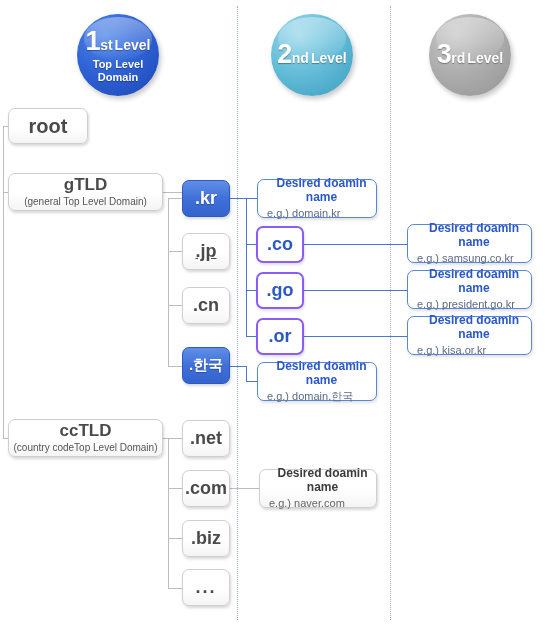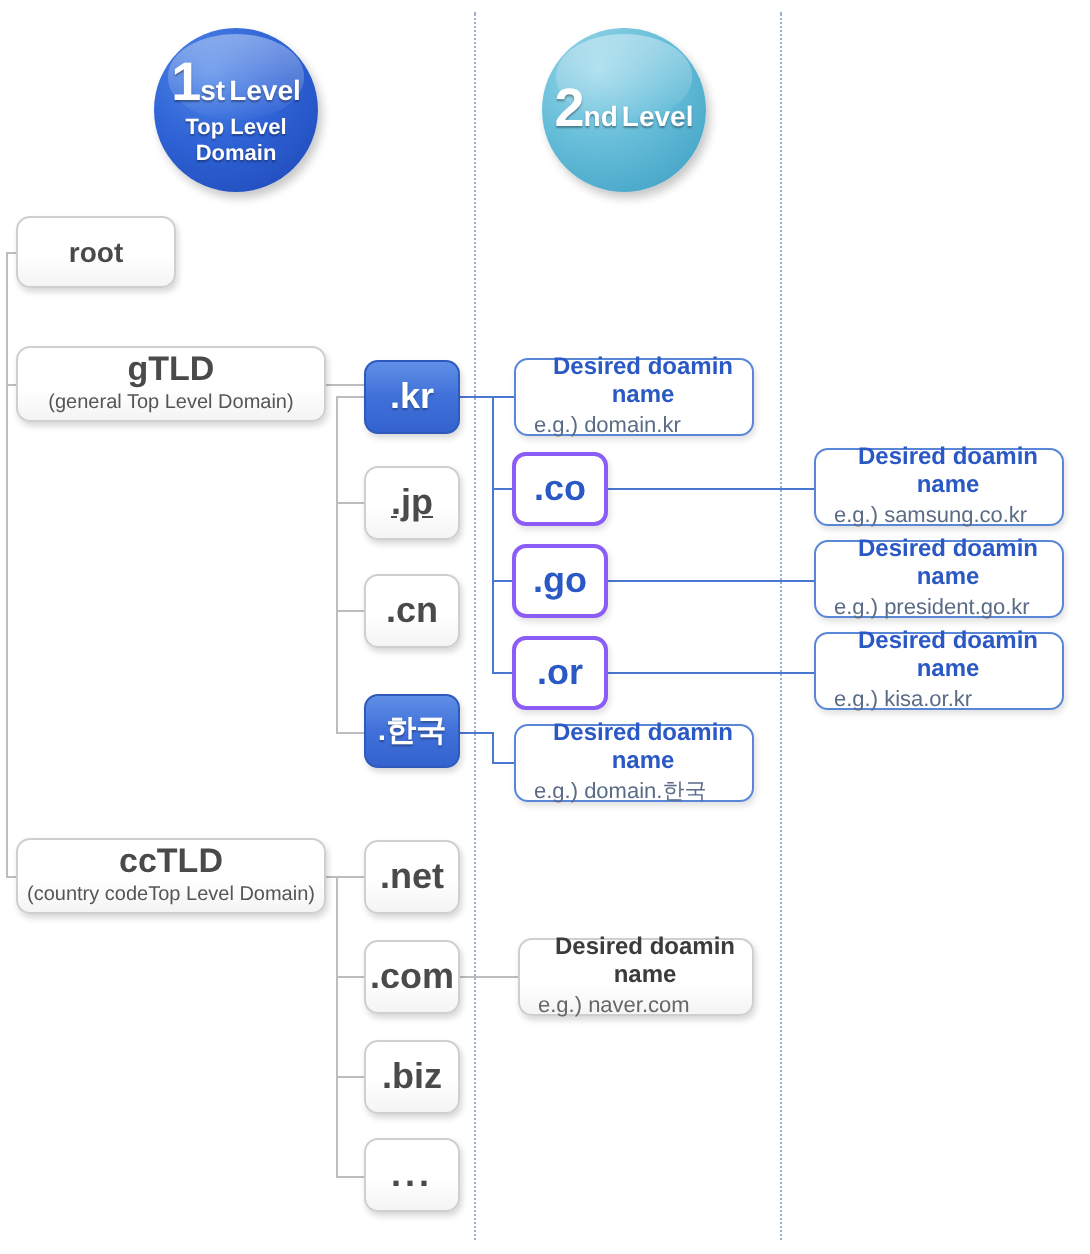--- a/index.html
+++ b/index.html
@@ -105,21 +105,21 @@
     background: linear-gradient(to bottom, #ffffff 0%, #ffffff 55%, #f4f4f4 100%);
     border: 1px solid #cfcfcf;
     box-shadow: 1px 2px 3px rgba(0,0,0,0.16);
     color: #3b3b3b;
   }
 
   
   #box-root {
     left: 8px; top: 108px;
     width: 80px; height: 36px;
-    font-size: 14px;
+    font-size: 20px;
     font-weight: bold;
     color: #4a4a4a;
   }
 
   
   .group-box {
     left: 8px;
     width: 155px;
     height: 38px;
     padding: 0 4px;
@@ -247,20 +247,28 @@
 
   <div class="level-circle" id="circle-2">
     <div class="gloss"></div>
     <div class="lvl-inner">
       <div class="lvl-line1">
         <span class="lvl-num">2</span><span class="lvl-ord">nd</span><span class="lvl-word">Level</span>
       </div>
     </div>
   </div>
 
+  <div class="level-circle" id="circle-3">
+    <div class="gloss"></div>
+    <div class="lvl-inner">
+      <div class="lvl-line1">
+        <span class="lvl-num">3</span><span class="lvl-ord">rd</span><span class="lvl-word">Level</span>
+      </div>
+    </div>
+  </div>
 
   <div class="ln v" style="left:3px; top:126px; height:313px;"></div>
   <div class="ln h" style="left:3px; top:126px; width:6px;"></div>
   <div class="ln h" style="left:3px; top:192px; width:6px;"></div>
   <div class="ln h" style="left:3px; top:438px; width:6px;"></div>
 
   <div class="ln h" style="left:163px; top:192px; width:19px;"></div>
   <div class="ln v" style="left:168px; top:198px; height:168px;"></div>
   <div class="ln h" style="left:168px; top:198px; width:14px;"></div>
   <div class="ln h" style="left:168px; top:251px; width:14px;"></div>

